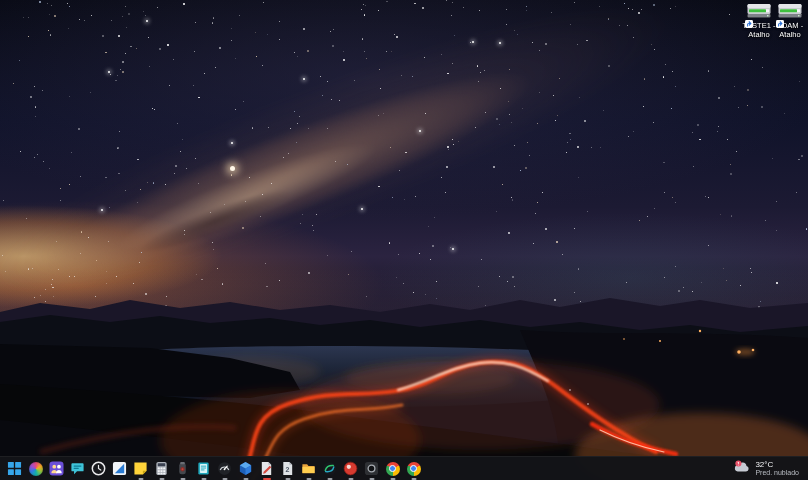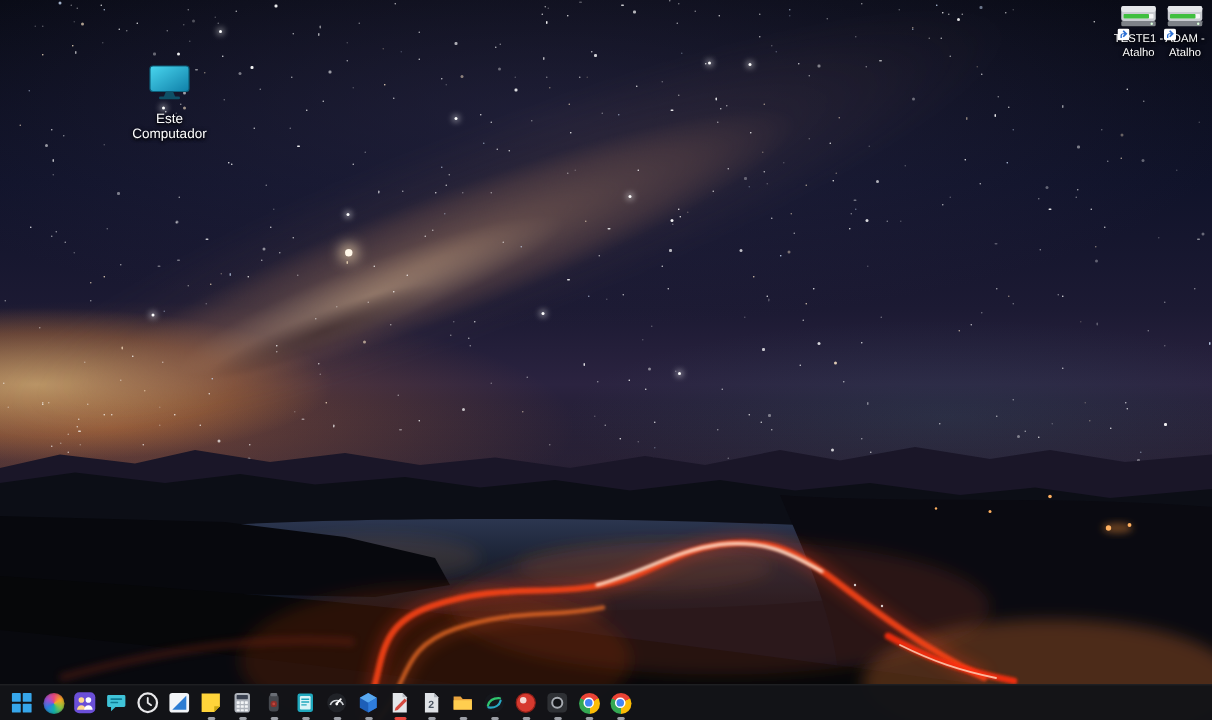--- a/index.html
+++ b/index.html
@@ -593,36 +593,20 @@
           <circle cx="660" cy="341" r="1"></circle>
         <circle cx="624" cy="339" r="0.8"></circle>
       </g>
       <g fill="#ffffff" opacity=".8">
         <circle cx="570" cy="390" r="0.8"></circle>
           <circle cx="588" cy="404" r="0.8"></circle>
       </g>
     </svg>
   </div>
 
-  <div class="dicon" id="icon-thispc">
-    <div>
-      <svg viewBox="0 0 30 26" width="30" height="26">
-        <defs>
-            <linearGradient id="scr" x1="0" y1="0" x2="1" y2="1">
-          <stop offset="0" stop-color="#49d6ef"></stop>
-              <stop offset="1" stop-color="#0f7fa8"></stop>
-        </linearGradient>
-          </defs>
-        <rect x="2" y="2" width="26" height="17" rx="2" fill="url(#scr)" stroke="#0d5f7a" stroke-width="0.8"></rect>
-        <path d="M11 23l1.6-4h4.8l1.6 4z" fill="#0e4f66"></path>
-        <rect x="8" y="22.4" width="14" height="1.8" rx="0.9" fill="#0e4f66"></rect>
-      </svg>
-    </div>
-    <div class="dicon-label">Este Computador</div>
-  </div>
 
   <div class="dicon" id="icon-teste1">
     <div class="drive">
       <svg viewBox="0 0 24 17" width="24" height="17">
         <rect x="0.5" y="1" width="23" height="10" rx="1.5" fill="#c9ccd1"></rect>
         <rect x="0.5" y="1" width="23" height="4" rx="1.5" fill="#e4e6e9"></rect>
         <rect x="0.5" y="11" width="23" height="3.5" rx="1" fill="#6f7artificial"></rect>
         <rect x="0.5" y="11" width="23" height="3.5" rx="1" fill="#7e8288"></rect>
         <rect x="2" y="6.3" width="20" height="3" rx="0.6" fill="#f5f6f7"></rect>
         <rect x="2" y="6.3" width="17" height="3" rx="0.6" fill="#3fbf3f"></rect>
@@ -856,14 +840,28 @@
         </div>
         <div class="tb-btn">
           <div class="tb-glyph">
             <div style="position:relative;width:14px;height:14px;border-radius:50%;background:conic-gradient(from -60deg,#ea4335 0 120deg,#fbbc05 0 240deg,#34a853 0 360deg)">
               <div style="position:absolute;inset:3.6px;background:#4285f4;border:1.4px solid #fff;border-radius:50%;box-sizing:border-box"></div>
             </div>
           </div>
           <div class="tb-dash"></div>
         </div>
       </div>
+    <div class="weather">
+      <span>
+        <svg viewBox="0 0 20 16" width="18" height="15">
+          <path d="M5.2 13.5h9.3a3.1 3.1 0 0 0 .5-6.1A4.6 4.6 0 0 0 6.3 6.3a3.5 3.5 0 0 0-1.1 7.2z" fill="#c7cbd4"></path>
+          <circle cx="6" cy="4.6" r="3.4" fill="#e8536a"></circle>
+          <rect x="5.55" y="2.7" width="0.95" height="2.5" rx="0.45" fill="#fff"></rect>
+          <circle cx="6" cy="6.3" r="0.55" fill="#fff"></circle>
+        </svg>
+      </span>
+      <div class="w-text">
+        <div class="w-temp">32°C</div>
+        <div class="w-cond">Pred. nublado</div>
+      </div>
+    </div>
   </div>
 </div>
 
 </body></html>

